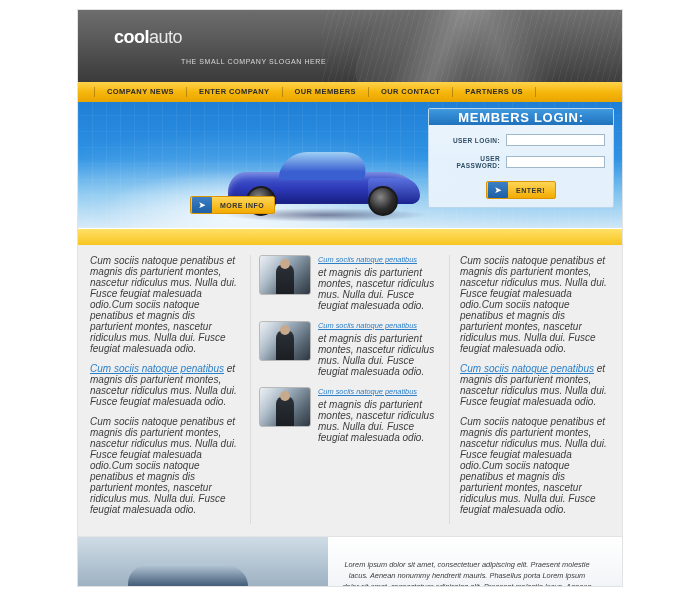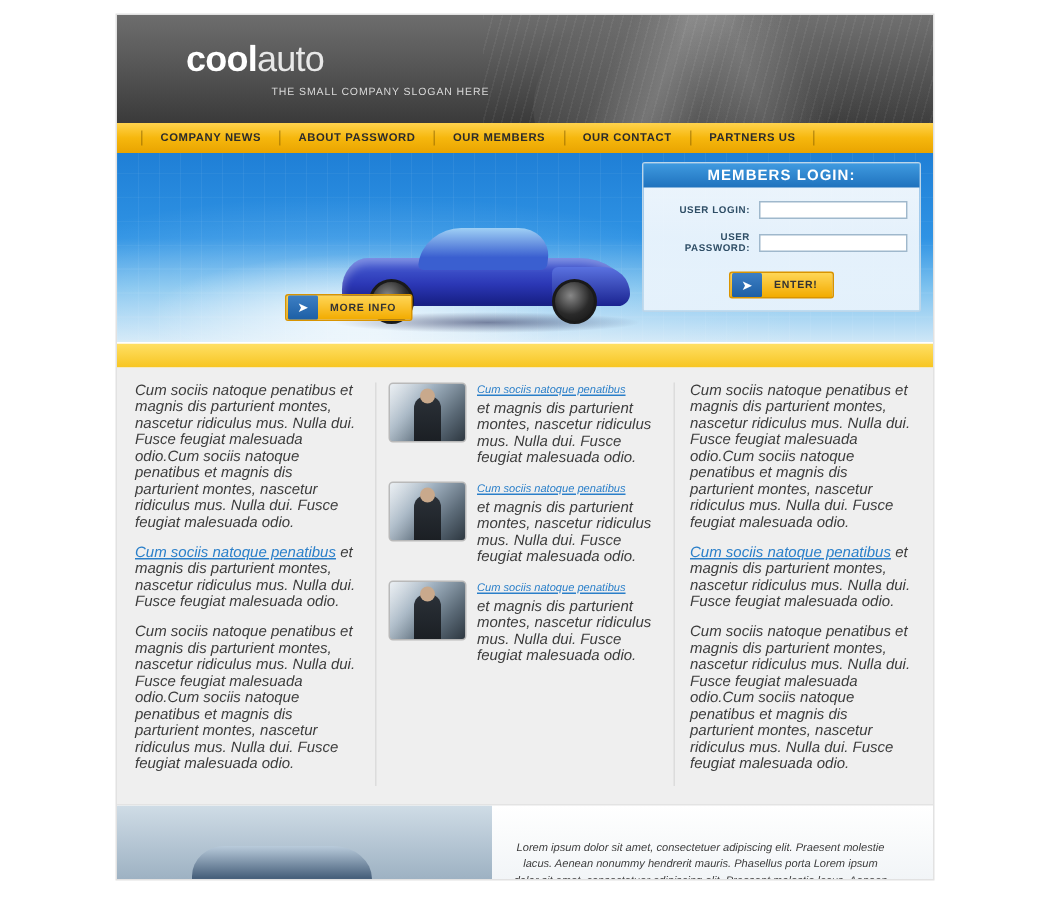--- a/index.html
+++ b/index.html
@@ -45,23 +45,23 @@
   .header .swoosh2 {
     position: absolute;
     right: 40px; top: -30px;
     width: 230px; height: 140px;
     border-radius: 50%;
     background: radial-gradient(ellipse at 30% 70%, rgba(255,255,255,0.18), rgba(255,255,255,0) 60%);
     transform: rotate(-18deg);
   }
   .logo {
     position: absolute;
-    left: 46px; top: 18px;
+    left: 36px; top: 18px;
     color: #ffffff;
-    font-size: 24px;
+    font-size: 18px;
     font-weight: bold;
     letter-spacing: -0.5px;
     line-height: 1;
   }
   .logo .light { font-weight: normal; color: #e8e8e8; }
   .slogan {
     position: absolute;
     left: 103px; top: 48px;
     color: #d8d8d8;
     font-size: 7px;
@@ -184,21 +184,21 @@
     width: 186px; height: 100px;
     background: linear-gradient(180deg, rgba(255,255,255,0.92), rgba(233,243,252,0.92));
     border: 1px solid #bcd6ea;
     border-radius: 2px;
     box-sizing: border-box;
   }
   .login .title {
     height: 16px;
     background: linear-gradient(180deg,#3f9ae0,#1f72bd);
     color: #fff;
-    font-size: 10px;
+    font-size: 13px;
     font-weight: bold;
     letter-spacing: 0.7px;
     display: flex; align-items: center; justify-content: center;
   }
   .login .row {
     display: flex; align-items: center;
     margin: 9px 8px 0 8px;
   }
   .login .row label {
     width: 74px;
@@ -385,21 +385,21 @@
       <div class="swoosh"></div>
       <div class="swoosh2"></div>
       <div class="logo">
         <span>cool</span><span class="light">auto</span>
       </div>
       <div class="slogan">THE SMALL COMPANY SLOGAN HERE</div>
     </div>
 
     <div class="nav">
       <a href="#">COMPANY NEWS</a>
-      <a href="#">ABOUT PASSWORD</a>
+      <a href="#">ENTER COMPANY</a>
       <a href="#">OUR MEMBERS</a>
       <a href="#">OUR CONTACT</a>
       <a href="#">PARTNERS US</a>
     </div>
 
     <div class="hero">
       <div class="grid"></div>
       <div class="glow"></div>
 
       <div class="car">

